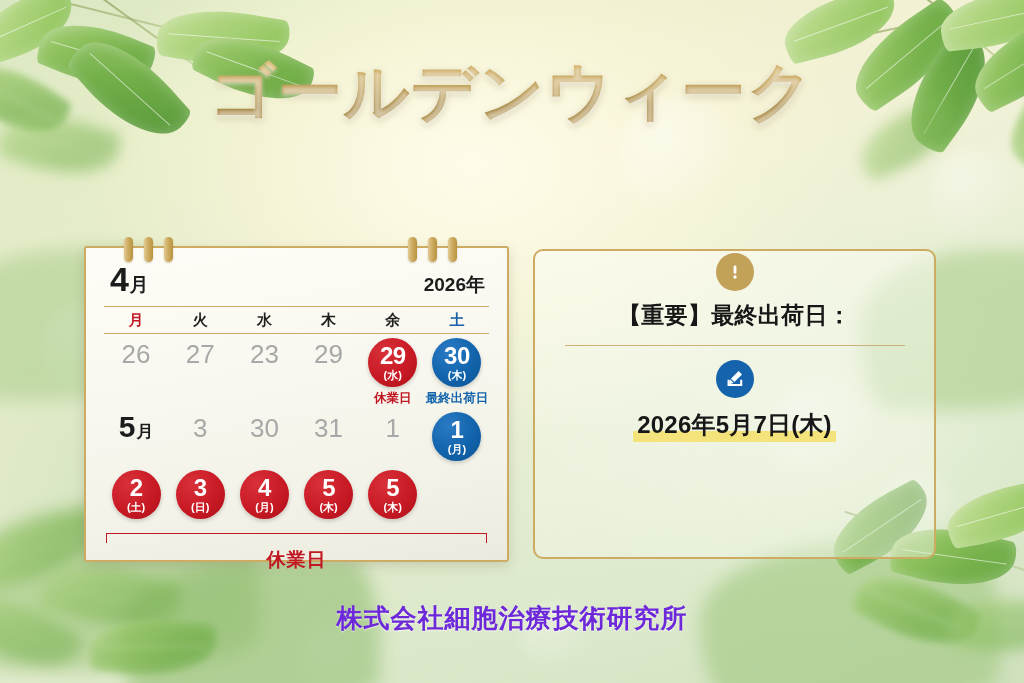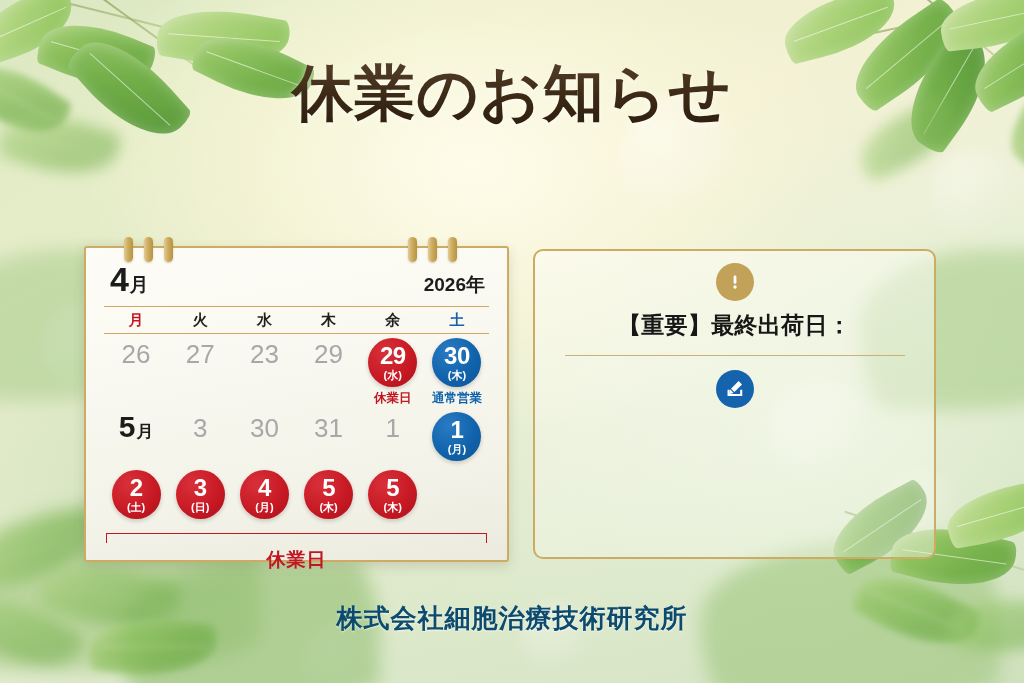--- a/index.html
+++ b/index.html
@@ -273,21 +273,21 @@
     top: 249px;
     width: 403px;
     height: 310px;
     border: 2px solid #cdab63;
     border-radius: 10px;
     background: linear-gradient(170deg, rgba(252,252,243,0.62) 0%, rgba(246,248,236,0.5) 50%, rgba(240,245,228,0.45) 100%);
     z-index: 7;
     display: flex;
     flex-direction: column;
     align-items: center;
-    padding-top: 12px;
+    padding-top: 2px;
   }
 
   .notice-block {
     width: 100%;
     display: flex;
     flex-direction: column;
     align-items: center;
   }
 
   .notice-icon {
@@ -329,21 +329,21 @@
   }
 
   
   .footer {
     position: absolute;
     left: 0; right: 0;
     top: 601px;
     text-align: center;
     font-size: 26px;
     font-weight: 700;
-    color: #0c4a6e;
+    color: #6d28d9;
     letter-spacing: 1px;
     z-index: 6;
     text-shadow: 0 1px 2px rgba(255,255,255,0.7);
   }
 </style>
 </head>
 <body>
 
 <div id="poster">
 
@@ -398,21 +398,21 @@
   </div>
 
   <div class="branch" style="left:-40px; top:500px; width:260px; height:200px;">
     <div class="leaf softer" style="left:10px;  top:20px;  width:130px; height:60px; transform:rotate(-12deg);"></div>
     <div class="leaf softer" style="left:80px;  top:66px;  width:140px; height:62px; transform:rotate(16deg);"></div>
     <div class="leaf softer" style="left:0px;   top:104px; width:120px; height:58px; transform:rotate(30deg);"></div>
     <div class="leaf soft" style="left:130px; top:118px; width:126px; height:58px; transform:rotate(6deg);"></div>
   </div>
 
   <div class="title-wrap">
-    <div class="title-line2">休業のお知らせ</div>
+    <div class="title-line1">ゴールデンウィーク</div>
   </div>
 
   <div class="calendar-card">
 
     <div class="rings left">
       <div class="ring"></div>
       <div class="ring"></div>
       <div class="ring"></div>
     </div>
     <div class="rings right">
@@ -457,21 +457,21 @@
               <span class="n">29</span>
               <span class="w">(水)</span>
             </div>
             <div class="pill-note red">休業日</div>
           </div>
           <div class="cell">
             <div class="pill blue">
               <span class="n">30</span>
               <span class="w">(木)</span>
             </div>
-            <div class="pill-note blue">通常営業</div>
+            <div class="pill-note blue">最終出荷日</div>
           </div>
         </div>
       <div class="week w2" id="week2">
           <div class="cell">
             <div class="month-tag">
               <span class="n">5</span>
               <span class="s">月</span>
             </div>
           </div>
           <div class="cell">
@@ -546,18 +546,19 @@
       </div>
       <div class="notice-divider"></div>
       <div class="notice-block">
         <div class="notice-icon blue">
           <svg width="22" height="22" viewBox="0 0 22 22" aria-hidden="true">
             <path d="M14.6 3.1l3.4 3.4-7.6 7.6-3.4-3.4z" fill="#ffffff"></path>
             <path d="M6.2 11.6l3.4 3.4-4.6 1.2z" fill="#ffffff"></path>
             <path d="M4.6 12.9v4.1h12.6v-4.1" fill="none" stroke="#ffffff" stroke-width="2.1" stroke-linecap="square"></path>
           </svg>
         </div>
+        <div class="notice-line2">2026年5月7日(木)</div>
       </div>
     </div>
 
   <div class="footer">株式会社細胞治療技術研究所</div>
 
 </div>
 
 </body></html>

